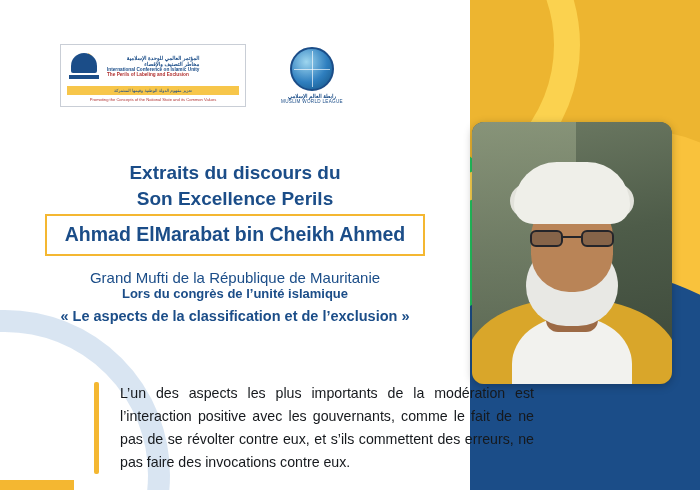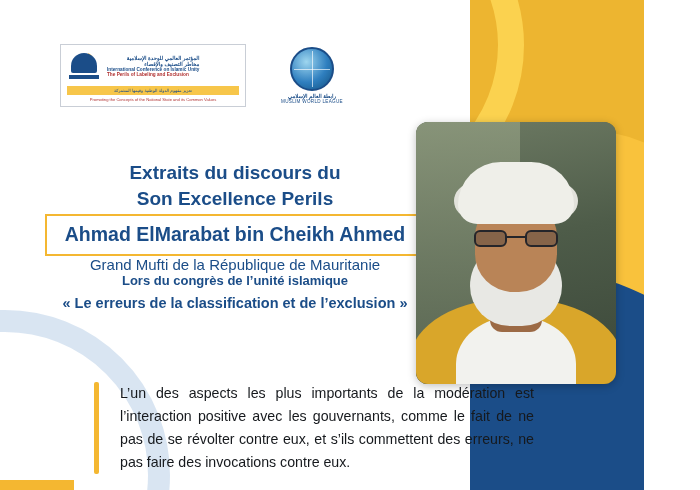--- a/index.html
+++ b/index.html
@@ -8,21 +8,21 @@
   }
   body {
     width: 700px;
     height: 490px;
     font-family: "Liberation Sans", sans-serif;
     background: #ffffff;
     overflow: hidden;
   }
   .card {
     position: relative;
-    width: 644px;
+    width: 700px;
     height: 490px;
     background: #22c55e;
     overflow: hidden;
   }
 
   
   .shape-yellow-top {
     position: absolute;
     top: -210px;
     right: -120px;
@@ -233,20 +233,21 @@
   .name-box {
     display: inline-block;
     margin-top: 3px;
     border: 2px solid #f4b731;
     padding: 7px 18px 8px 18px;
     color: #1b4d88;
     font-size: 19.5px;
     font-weight: bold;
   }
   .subtitle {
+    margin-top: 13px;
     color: #1b4d88;
     font-size: 15px;
   }
   .congress {
     color: #1b4d88;
     font-size: 13px;
     font-weight: bold;
   }
   .quote-title {
     margin-top: 7px;
@@ -450,21 +451,21 @@
     </div>
 
   </div>
 
   <div class="headline">
     <div class="head-l1">Extraits du discours du</div>
     <div class="head-l2">Son Excellence Perils</div>
     <div class="name-box">Ahmad ElMarabat bin Cheikh Ahmed</div>
     <div class="subtitle">Grand Mufti de la République de Mauritanie</div>
     <div class="congress">Lors du congrès de l’unité islamique</div>
-    <div class="quote-title">« Le erreurs de la classification et de l’exclusion »</div>
+    <div class="quote-title">« Le aspects de la classification et de l’exclusion »</div>
   </div>
 
   <div class="portrait">
     <div class="p-bg"></div>
     <div class="p-bg2"></div>
     <div class="p-shoulders"></div>
     <div class="p-robe-inner"></div>
     <div class="p-neck"></div>
     <div class="p-beard"></div>
     <div class="p-face"></div>

